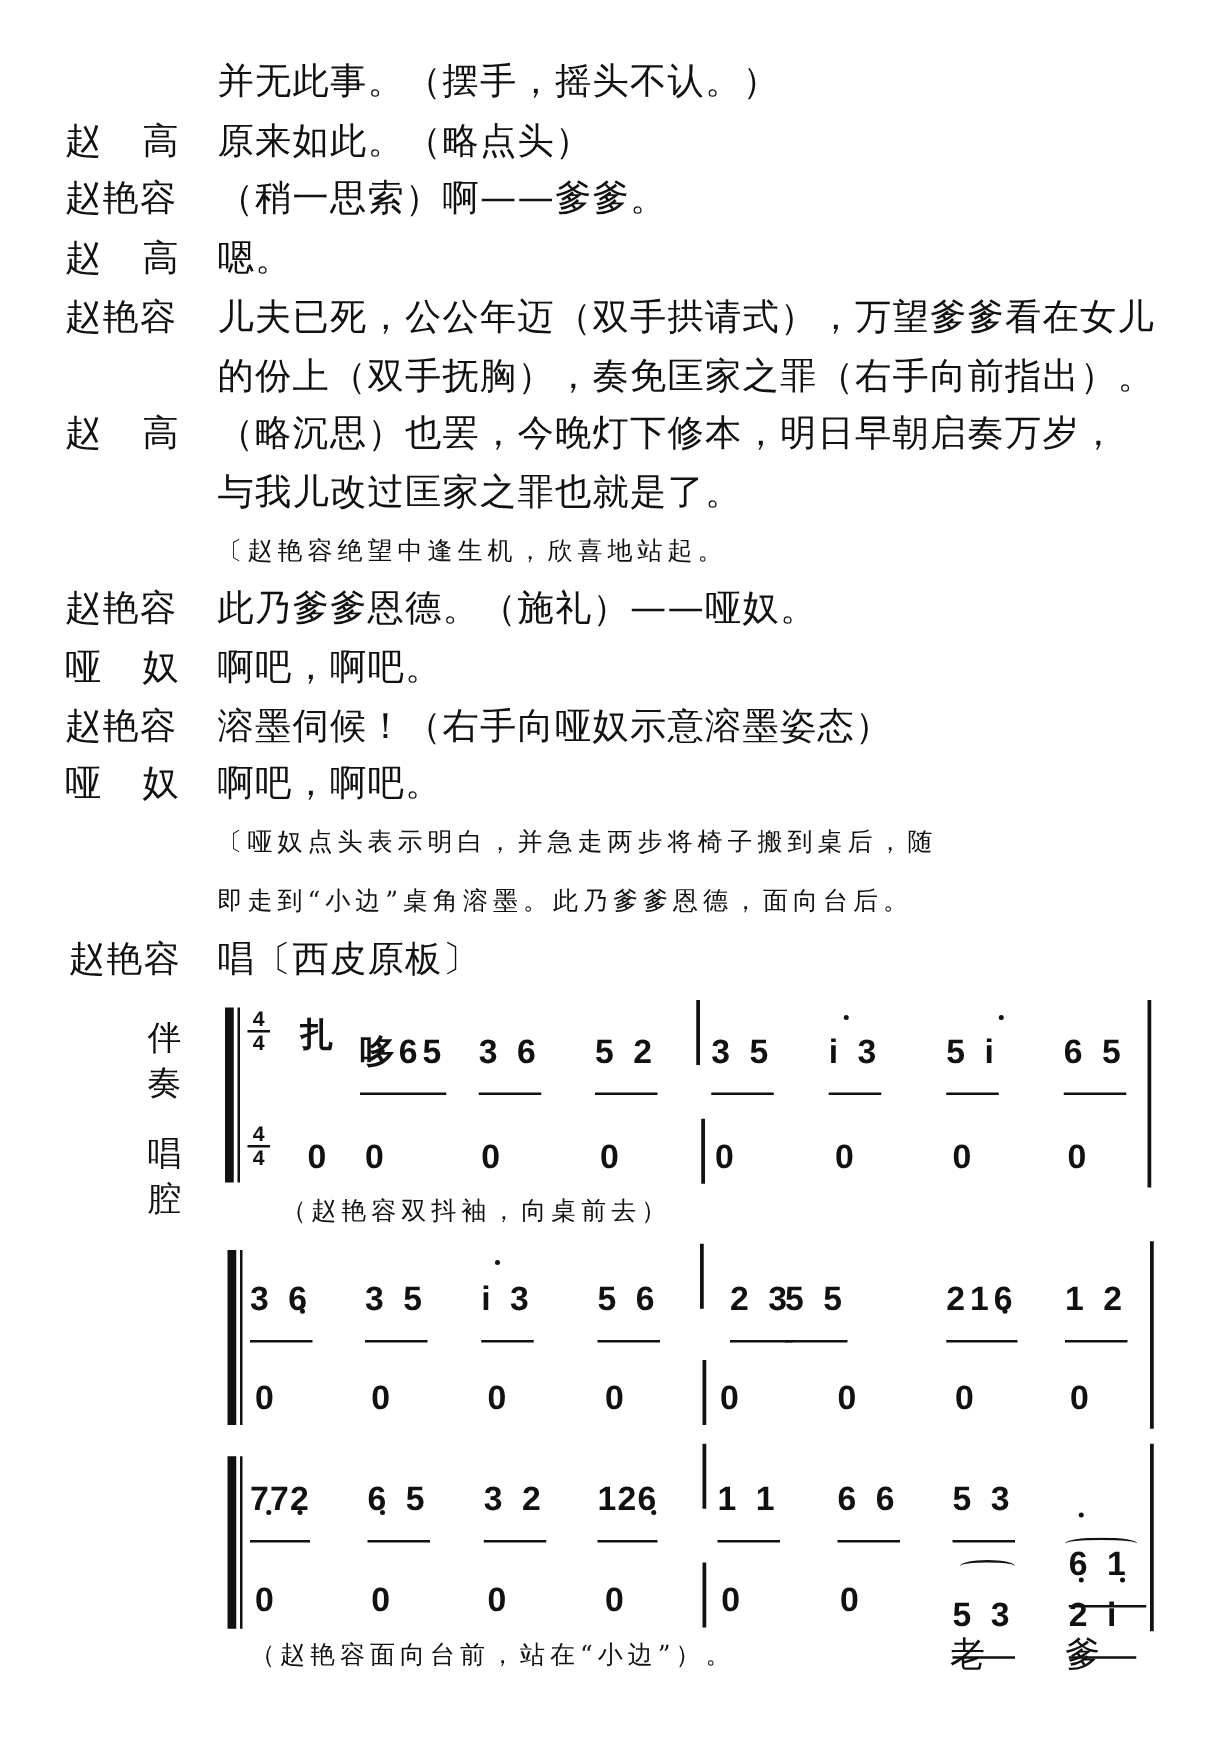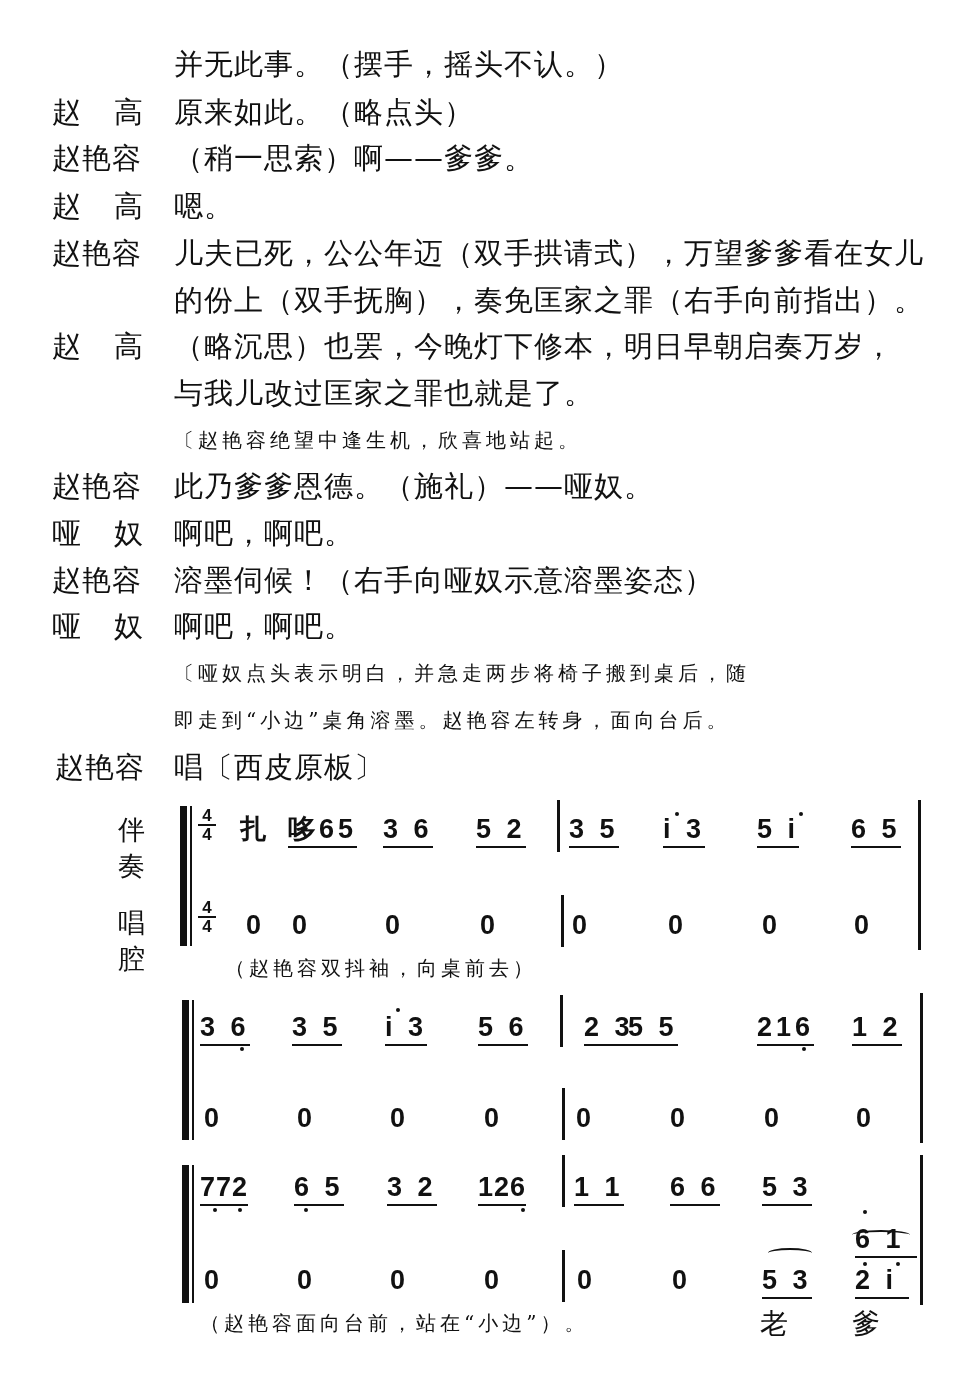--- a/index.html
+++ b/index.html
@@ -26,21 +26,21 @@
   .barline { position: absolute; width: 3px; background: #111; }
   .timesig {
     position: absolute; font-family: "Liberation Sans", sans-serif; font-weight: bold;
     font-size: 17px; line-height: 15px; text-align: center; width: 22px;
   }
   .timesig .bar { display:block; height:2px; background:#111; margin: 1px 2px; }
   .beat {
     position: absolute; font-family: "Liberation Sans", sans-serif; font-weight: bold;
     font-size: 27px; line-height: 30px; white-space: pre; letter-spacing: 4px;
   }
-  .beat.ul { border-bottom: 2px solid #111; padding-bottom: 2px; }
+  .beat.ul { border-bottom: 2px solid #111; padding-bottom: 18px; margin-top: 12px; }
   .dot-above, .dot-below {
     position: absolute; width: 4px; height: 4px; background: #111; border-radius: 50%;
   }
   .slur {
     position: absolute; border-top: 2px solid #111; border-radius: 50% 50% 0 0; height: 8px;
   }
   .lyric { position: absolute; font-size: 28px; font-family: "DejaVu Serif", serif; }
 </style>
 </head>
 <body>
@@ -106,21 +106,21 @@
     <span class="speaker s2">
         <span>哑</span>
         <span>奴</span>
       </span>
     <span class="speech">啊吧，啊吧。</span>
   </div>
   <div class="line dir" style="top:655px;">
     <span class="speech">〔哑奴点头表示明白，并急走两步将椅子搬到桌后，随</span>
   </div>
   <div class="line dir" style="top:702px;">
-    <span class="speech">即走到“小边”桌角溶墨。赵艳容左转身，面向台后。</span>
+    <span class="speech">即走到“小边”桌角溶墨。此乃爹爹恩德，面向台后。</span>
   </div>
   <div class="line" style="top:749px;">
     <span class="speaker" style="display:block; left:55px;">赵艳容</span>
     <span class="speech">唱〔西皮原板〕</span>
   </div>
 </div>
 
 <div class="music">
 
   <div>

